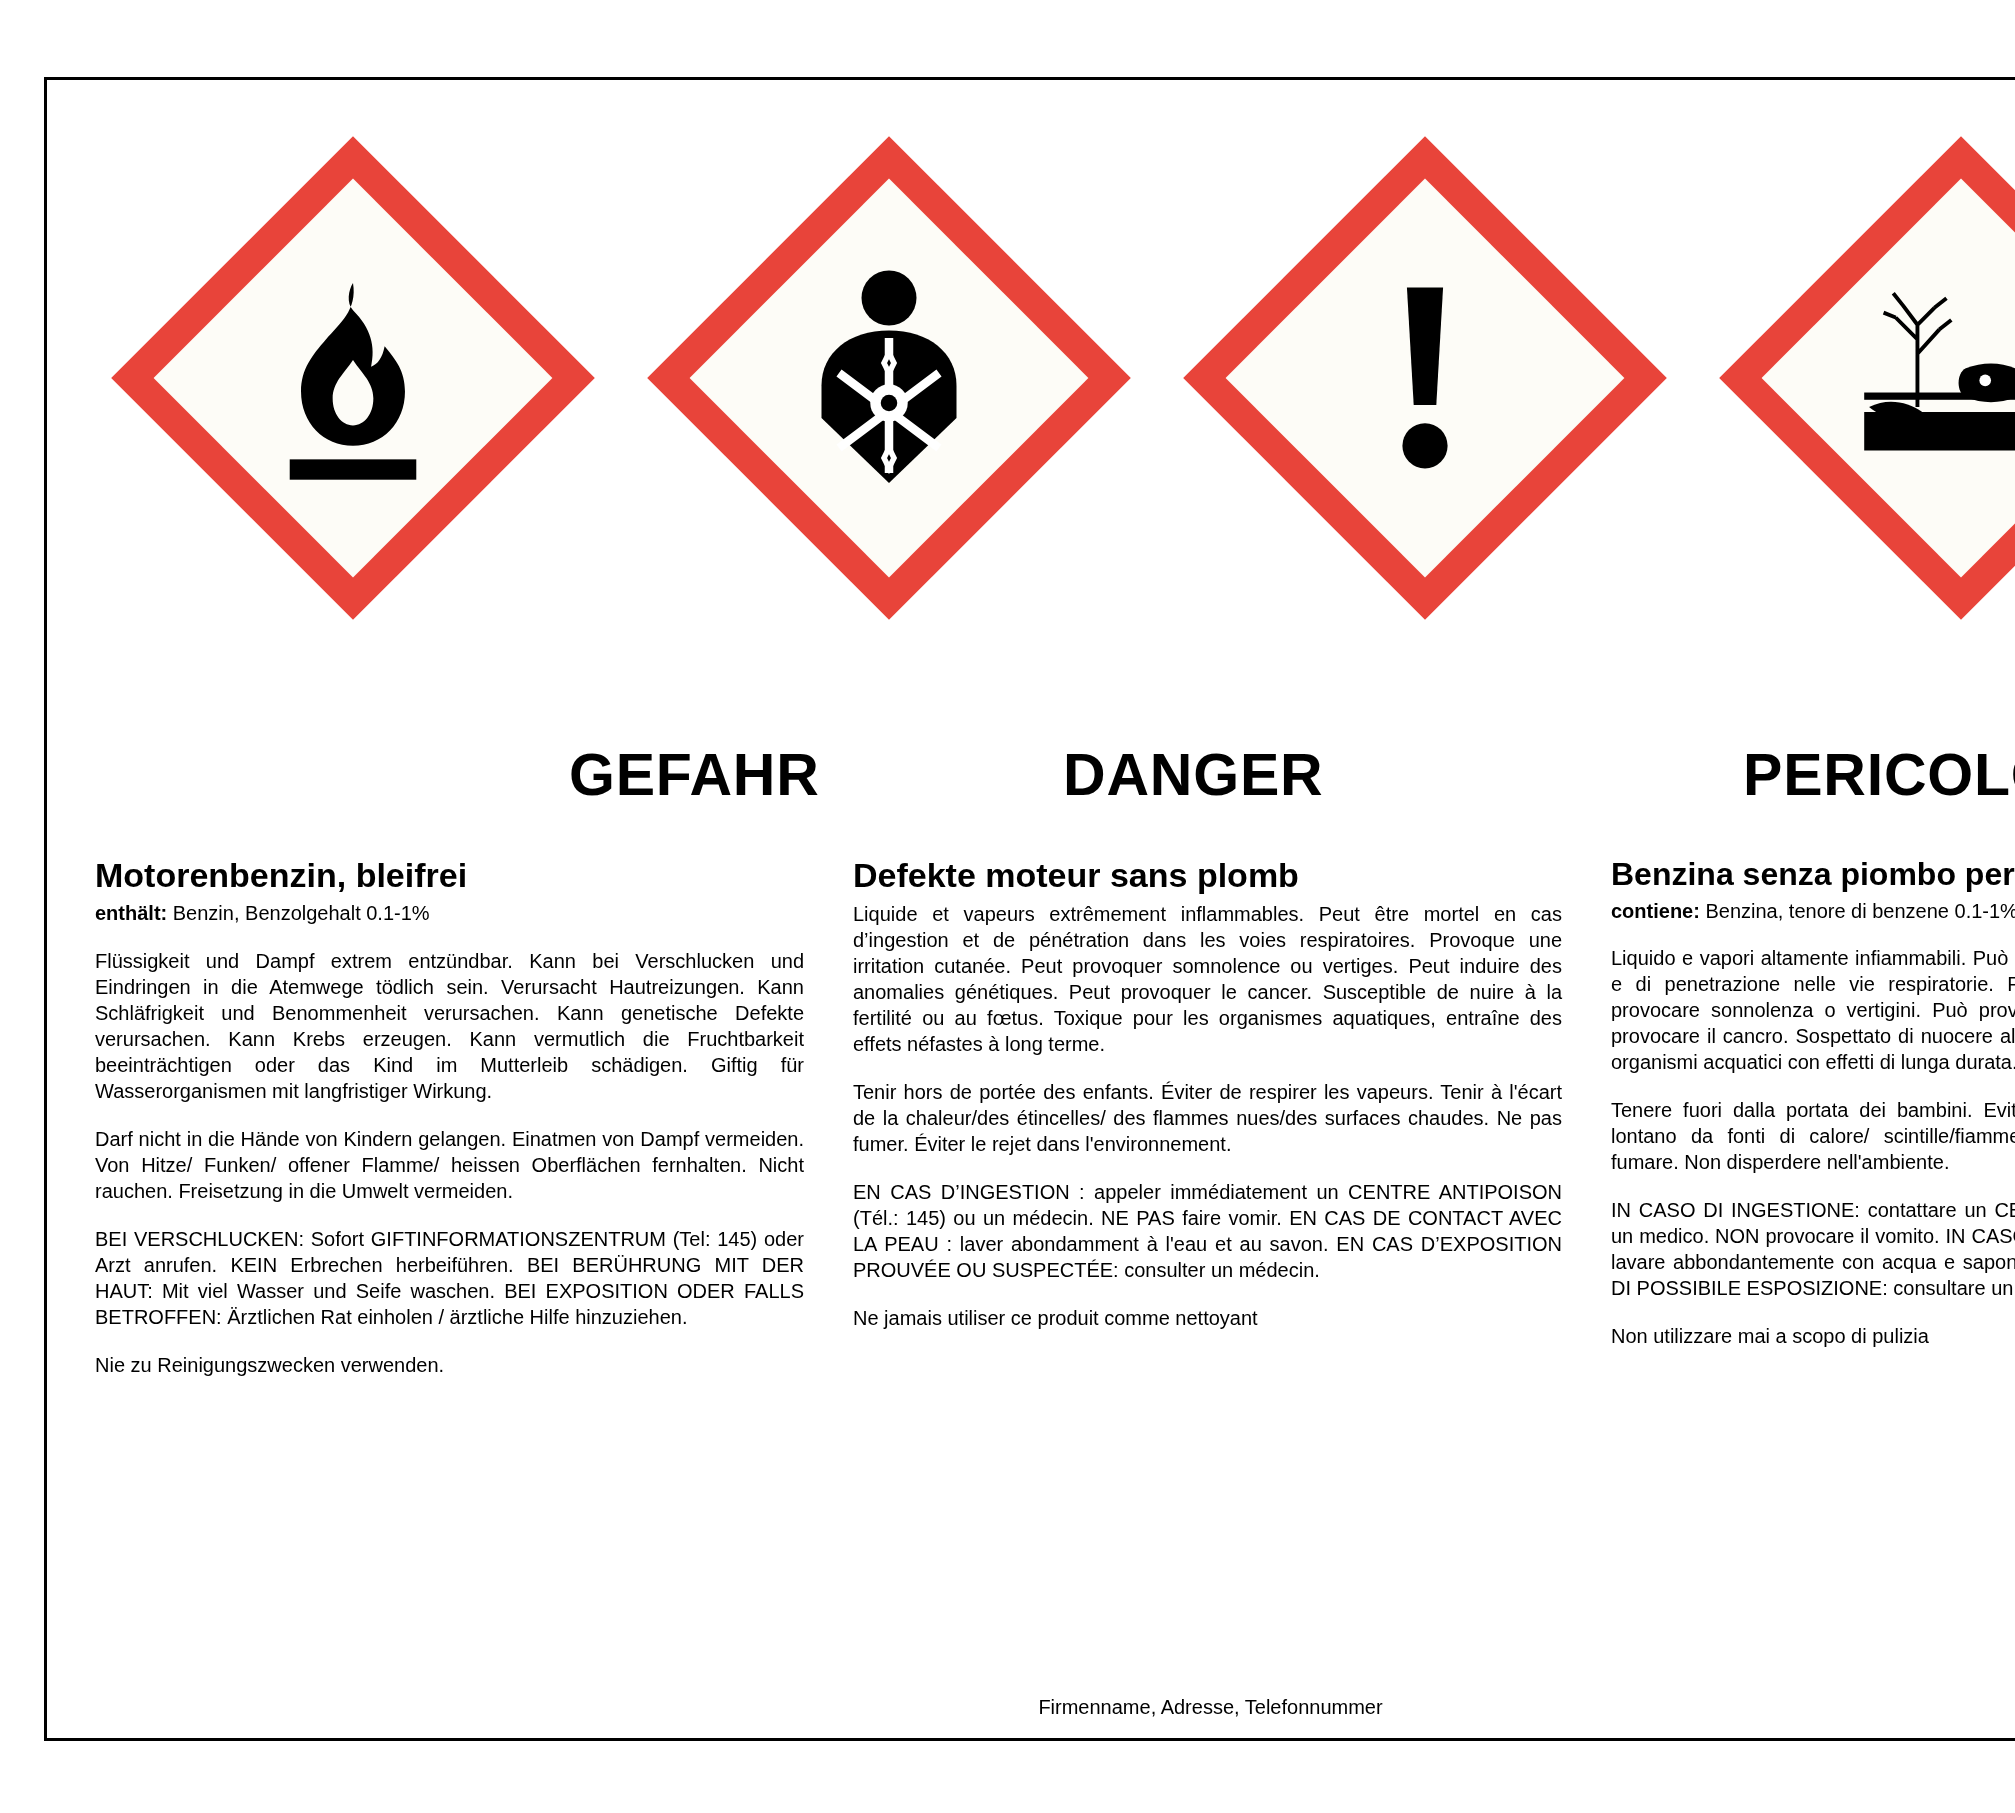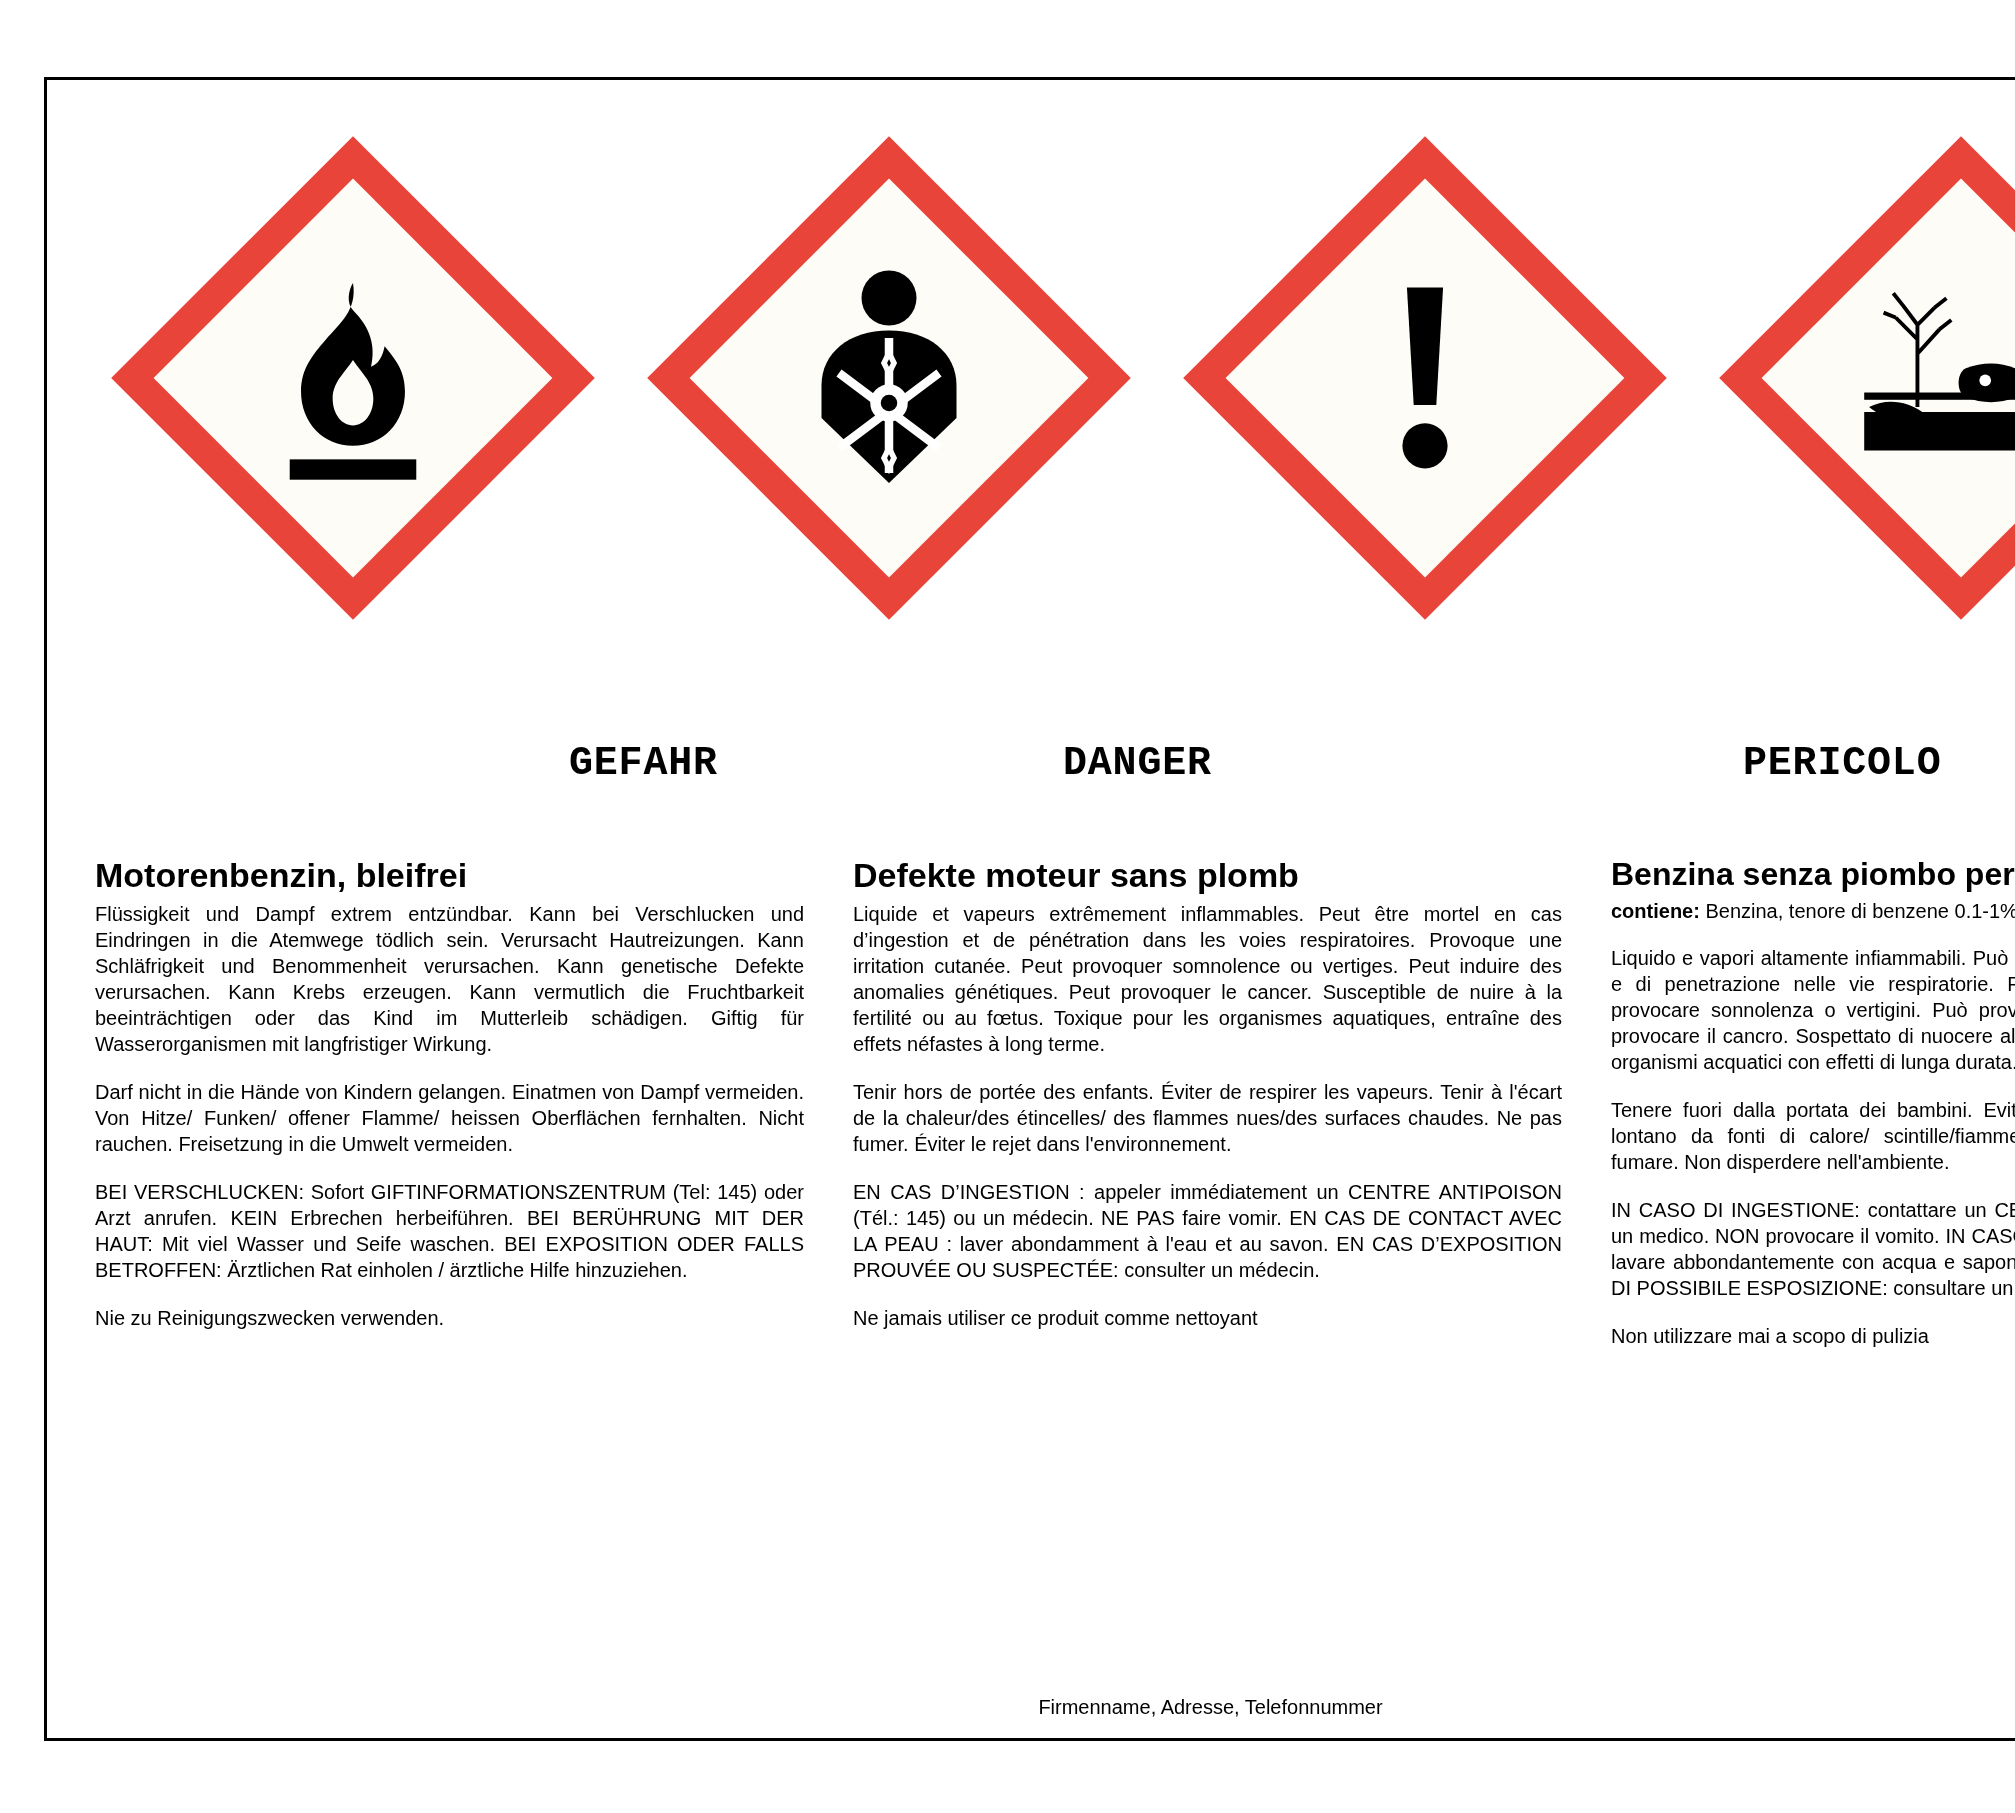--- a/index.html
+++ b/index.html
@@ -71,26 +71,25 @@
   .pictogram .glyph svg { display: block; }
 
   #picto-flame   { left: 64px; }
   #picto-health  { left: 600px; }
   #picto-exclam  { left: 1136px; }
   #picto-environ { left: 1672px; }
 
   
   .signal-word {
     position: absolute;
-    font-size: 40px;
+    font-size: 59px;
     font-weight: bold;
     letter-spacing: 0.8px;
     white-space: nowrap;
     z-index: 5;
-    font-family: Liberation Mono, monospace;
   }
   #signal-de { left: 522px; top: 661px; }
   #signal-fr { left: 1016px; top: 661px; }
   #signal-it { left: 1696px; top: 661px; text-align: right; }
 
   
   .columns {
     position: absolute;
     left: 0;
     top: 778px;
@@ -218,20 +217,23 @@
   </div>
 
   <div class="signal-word" id="signal-de">GEFAHR</div>
   <div class="signal-word" id="signal-fr">DANGER</div>
   <div class="signal-word" id="signal-it">PERICOLO</div>
 
   <div class="columns">
 
     <div class="column" id="col-de">
       <div class="product-name">Motorenbenzin, bleifrei</div>
+      <div class="contains-line">
+        <b>enthält:</b><span> Benzin, Benzolgehalt 0.1-1%</span>
+      </div>
       <p class="para">Flüssigkeit und Dampf extrem entzündbar. Kann bei Verschlucken und Eindringen in die Atemwege tödlich sein. Verursacht Hautreizungen. Kann Schläfrigkeit und Benommenheit verursachen. Kann genetische Defekte verursachen. Kann Krebs erzeugen. Kann vermutlich die Fruchtbarkeit beeinträchtigen oder das Kind im Mutterleib schädigen. Giftig für Wasserorganismen mit langfristiger Wirkung.</p>
       <p class="para">Darf nicht in die Hände von Kindern gelangen. Einatmen von Dampf vermeiden. Von Hitze/ Funken/ offener Flamme/ heissen Oberflächen fernhalten. Nicht rauchen. Freisetzung in die Umwelt vermeiden.</p>
       <p class="para">BEI VERSCHLUCKEN: Sofort GIFTINFORMATIONSZENTRUM (Tel: 145) oder Arzt anrufen. KEIN Erbrechen herbeiführen. BEI BERÜHRUNG MIT DER HAUT: Mit viel Wasser und Seife waschen. BEI EXPOSITION ODER FALLS BETROFFEN: Ärztlichen Rat einholen / ärztliche Hilfe hinzuziehen.</p>
       <p class="para">Nie zu Reinigungszwecken verwenden.</p>
     </div>
 
     <div class="column" id="col-fr">
       <div class="product-name">Defekte moteur sans plomb</div>
       <p class="para">Liquide et vapeurs extrêmement inflammables. Peut être mortel en cas d’ingestion et de pénétration dans les voies respiratoires. Provoque une irritation cutanée. Peut provoquer somnolence ou vertiges. Peut induire des anomalies génétiques. Peut provoquer le cancer. Susceptible de nuire à la fertilité ou au fœtus. Toxique pour les organismes aquatiques, entraîne des effets néfastes à long terme.</p>
       <p class="para">Tenir hors de portée des enfants. Éviter de respirer les vapeurs. Tenir à l'écart de la chaleur/des étincelles/ des flammes nues/des surfaces chaudes. Ne pas fumer. Éviter le rejet dans l'environnement.</p>

